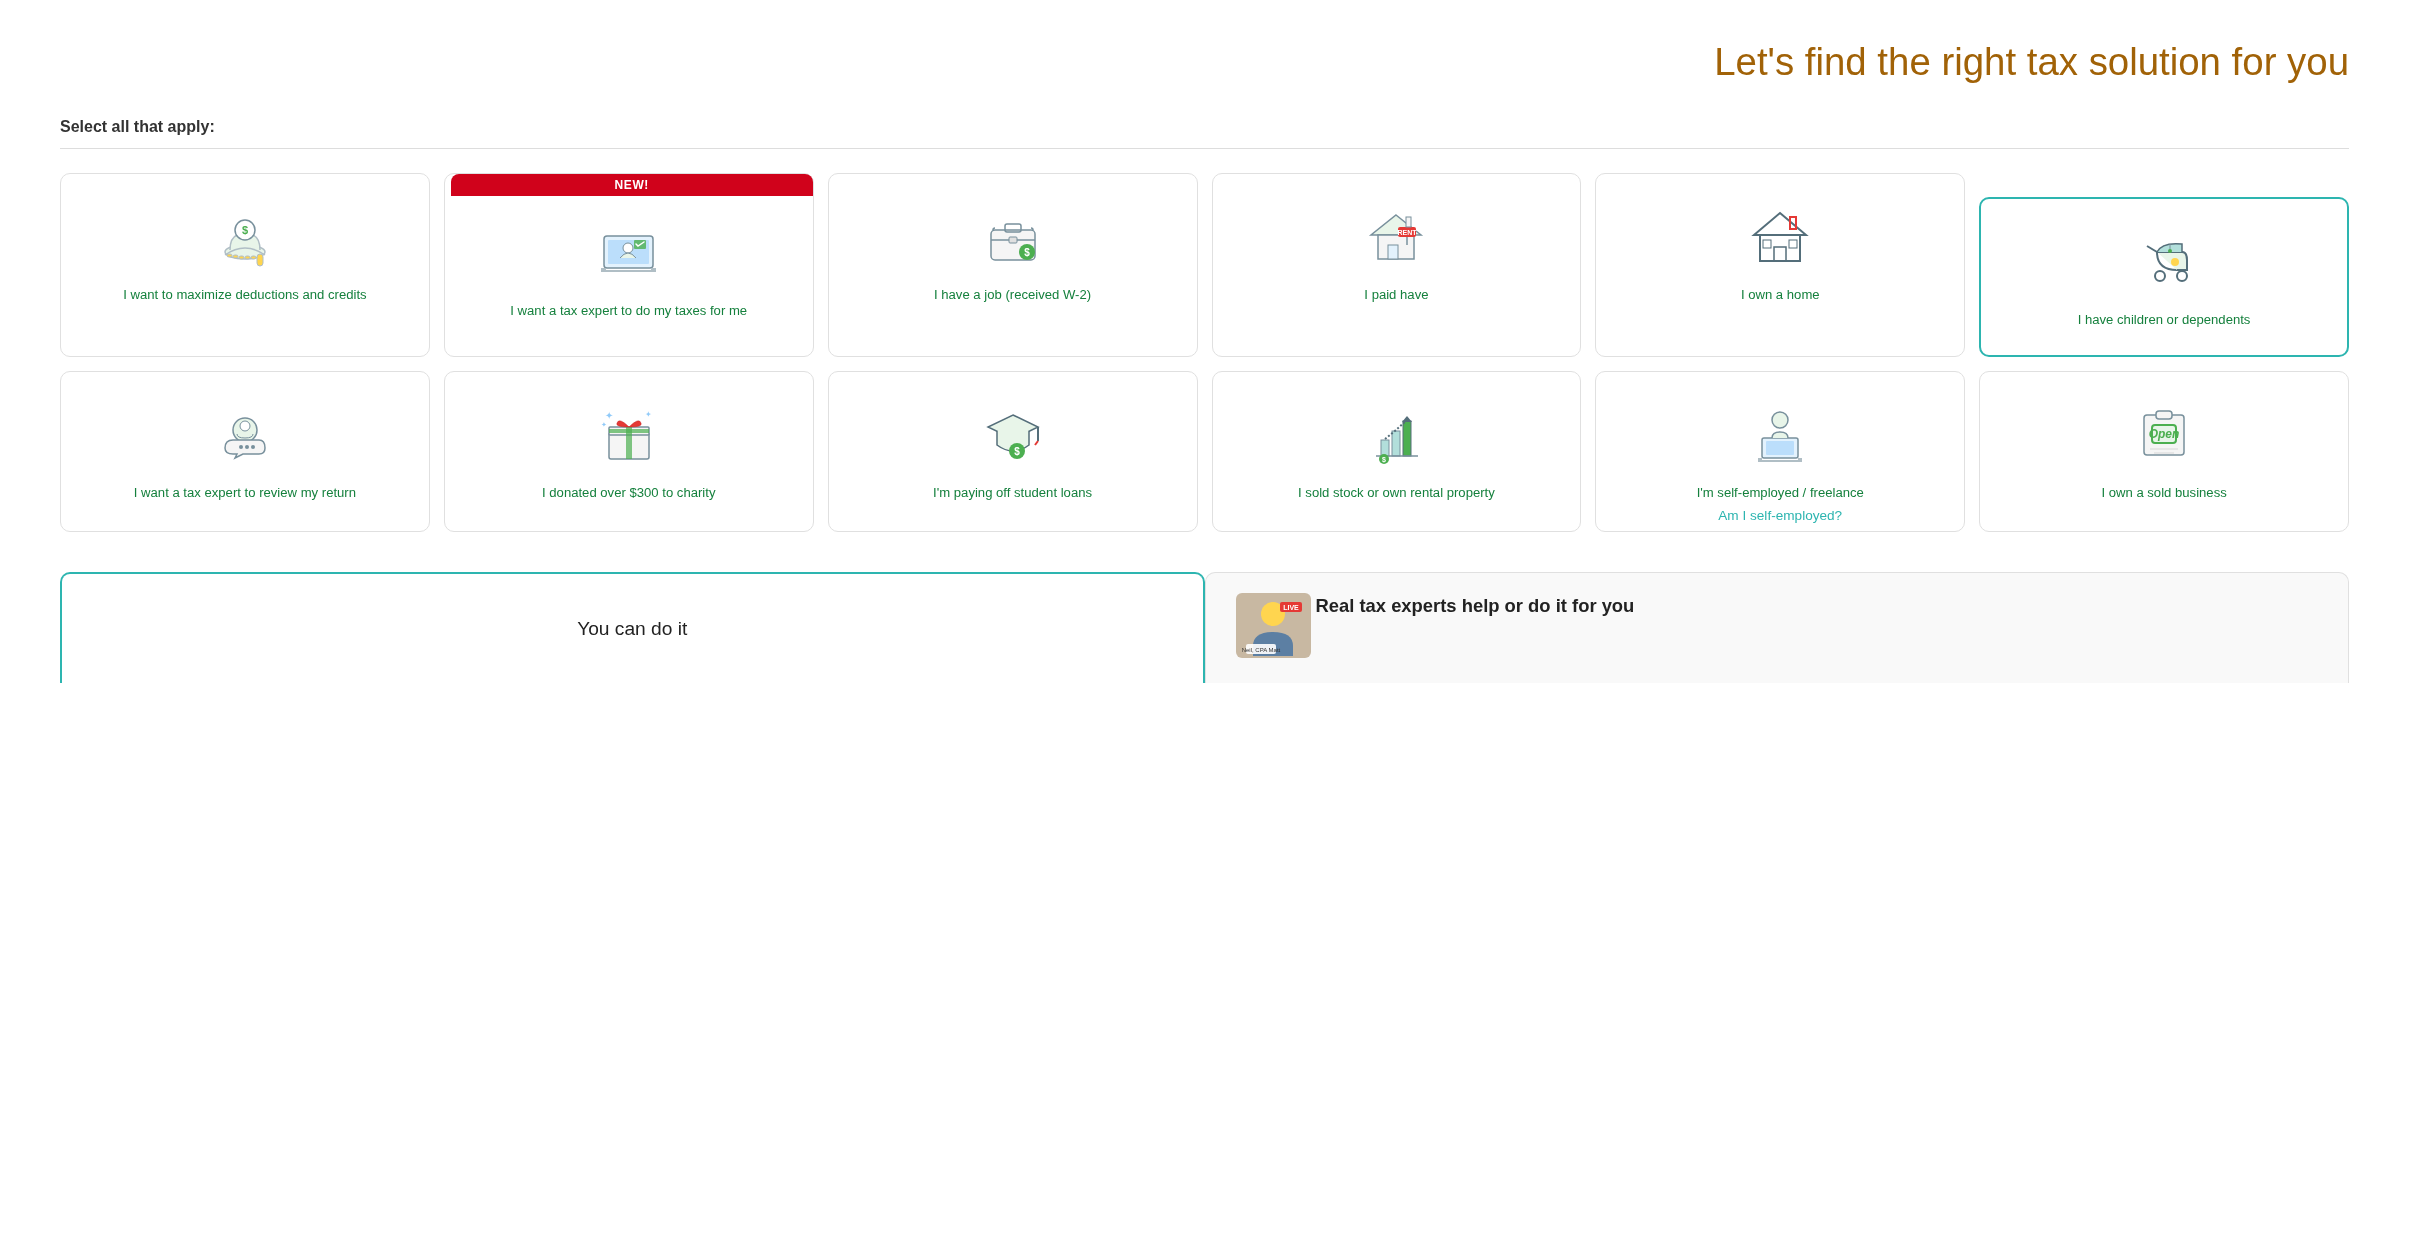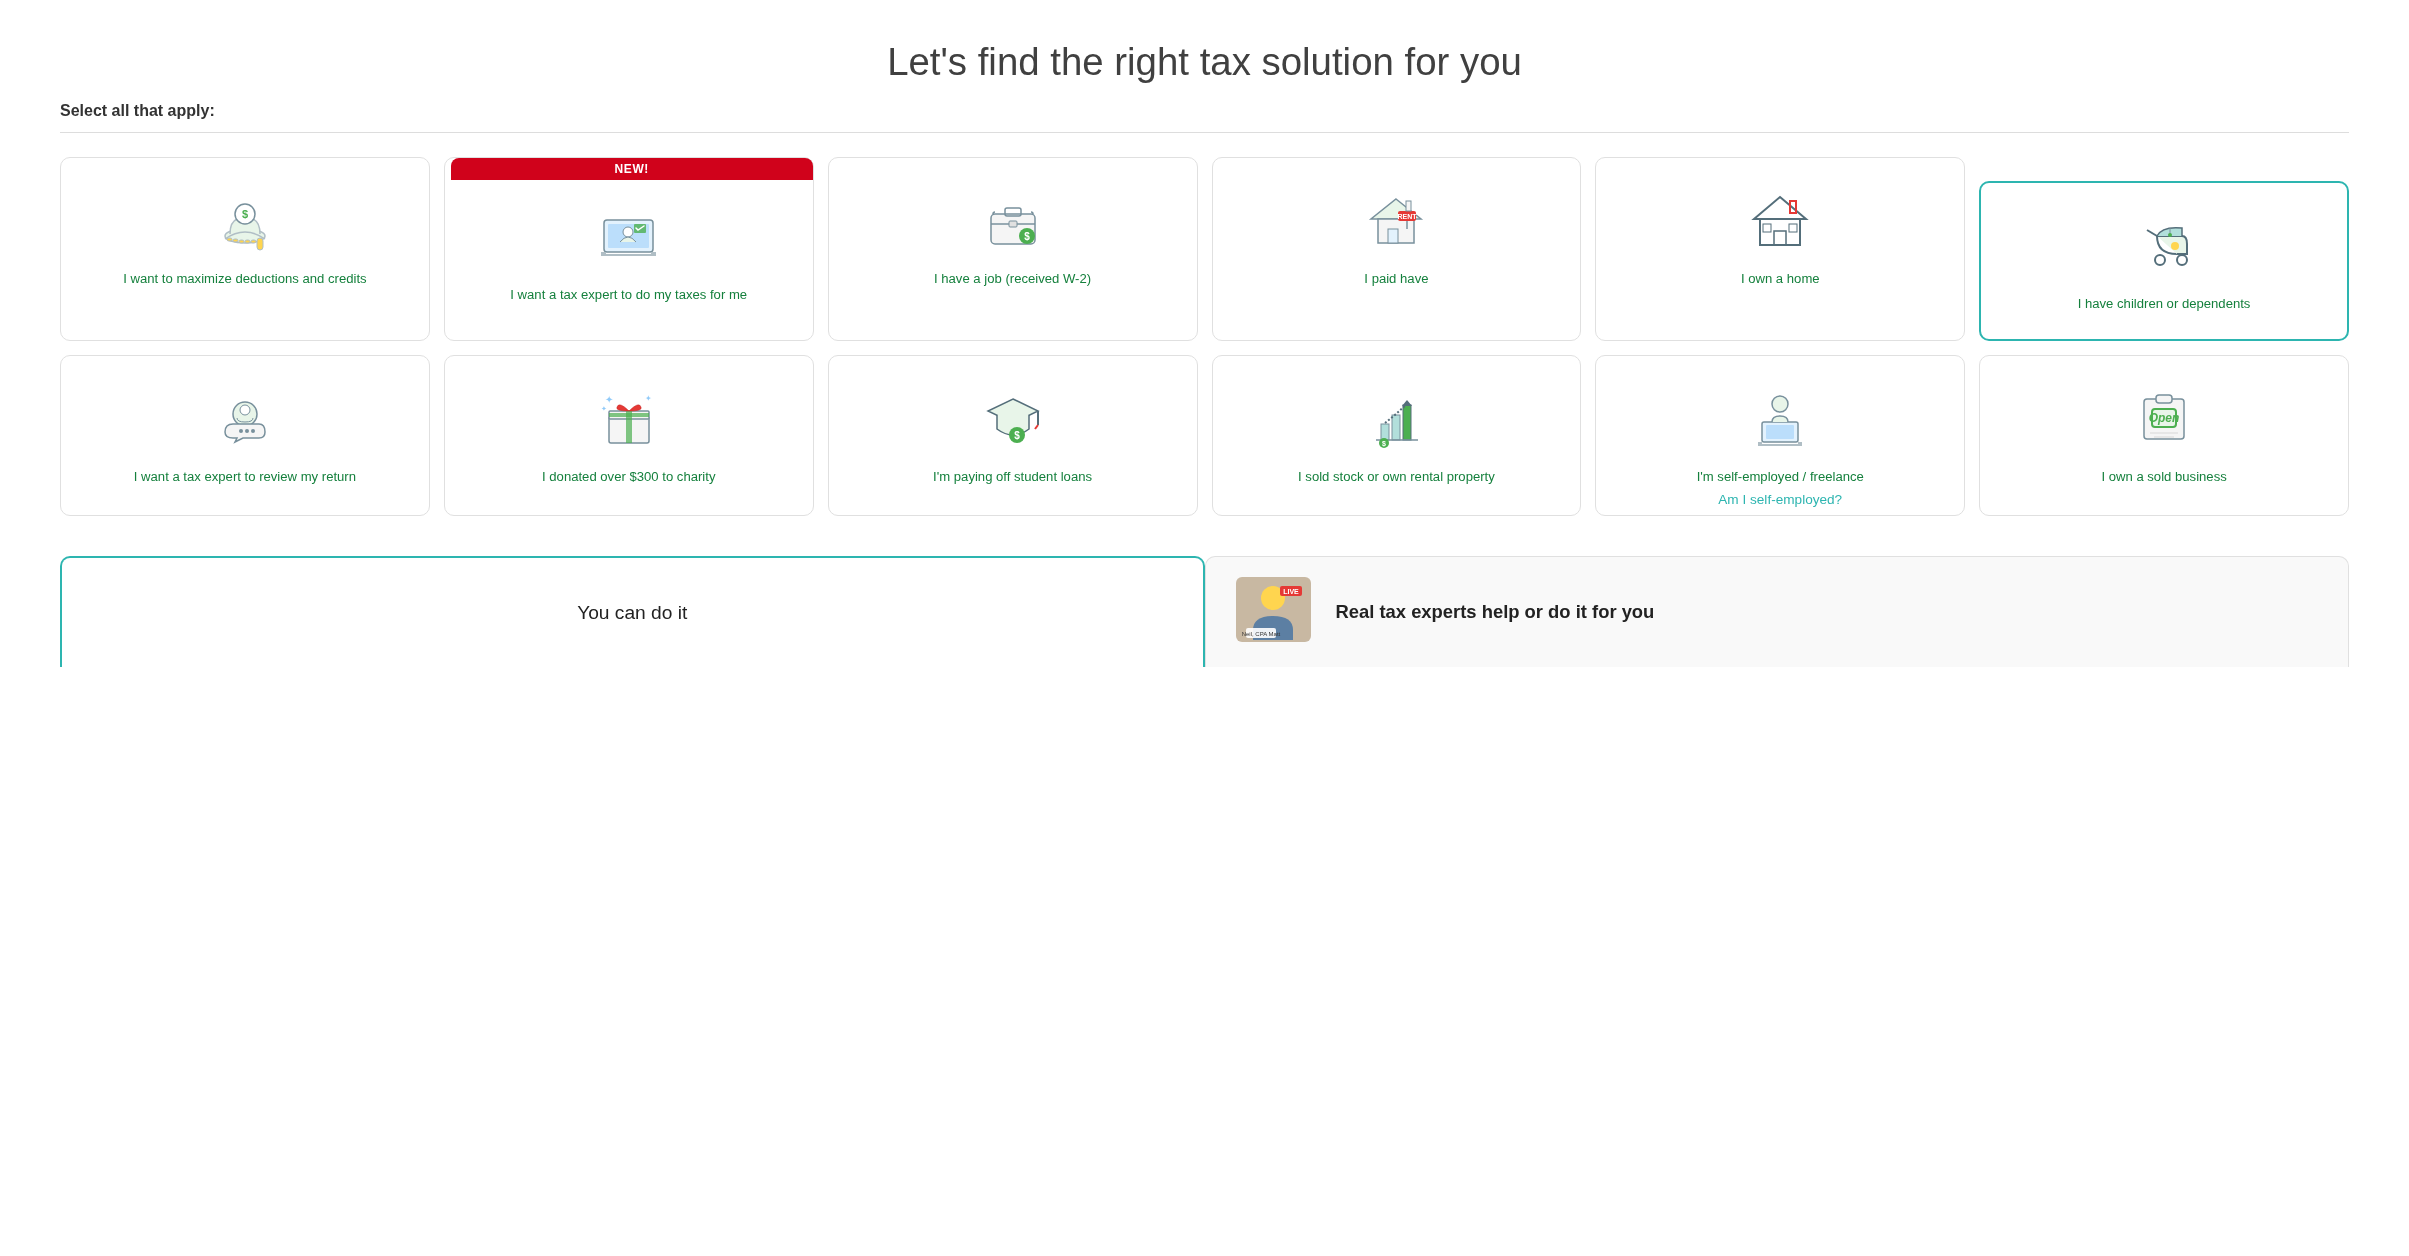--- a/index.html
+++ b/index.html
@@ -3,25 +3,25 @@
   <meta charset="utf-8">
   <style>
     * { box-sizing: border-box; margin: 0; padding: 0; }
     body {
       font-family: -apple-system, BlinkMacSystemFont, 'Segoe UI', Helvetica, Arial, sans-serif;
       background: #fff;
       color: #333;
       padding: 40px 60px 0;
     }
     h1 {
-      text-align: center;
+      text-align: right;
       font-size: 2.4rem;
       font-weight: 400;
-      color: #404040;
-      margin-bottom: 18px;
+      color: #a16207;
+      margin-bottom: 34px;
     }
     .select-label {
       font-weight: 700;
       font-size: 1rem;
       margin-bottom: 12px;
     }
     .divider {
       border: none;
       border-top: 1px solid #ddd;
       margin-bottom: 24px;
@@ -104,22 +104,20 @@
       font-size: 1.2rem;
       font-weight: 400;
       color: #222;
     }
     .bottom-card-right {
       border: 1.5px solid #e0e0e0;
       border-radius: 10px 10px 0 0;
       border-bottom: none;
       padding: 20px 30px;
       display: flex;
-      align-items: center;
-      gap: 20px;
       background: #f9f9f9;
     }
     .bottom-card-right .right-text {
       font-size: 1.15rem;
       font-weight: 700;
       color: #222;
       line-height: 1.4;
     }
     .self-employed-link {
       color: #2db5b0;

